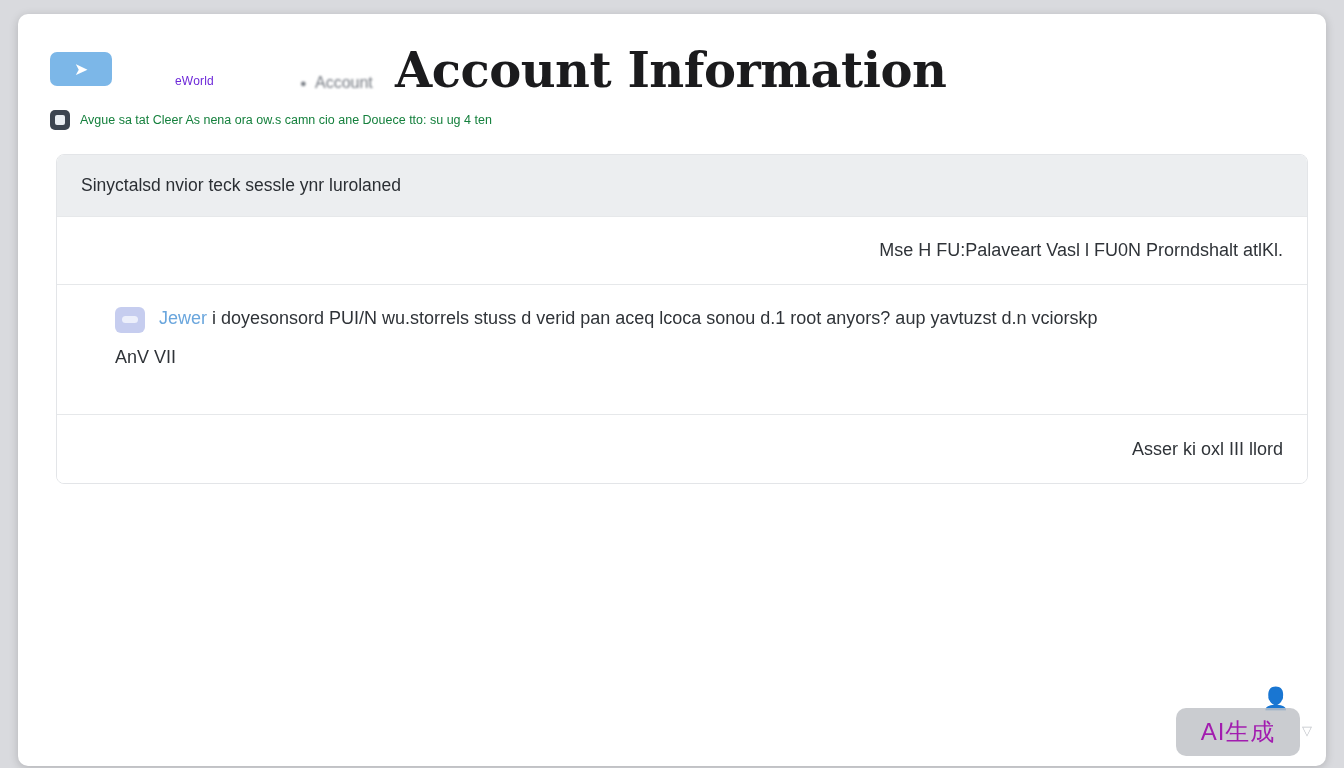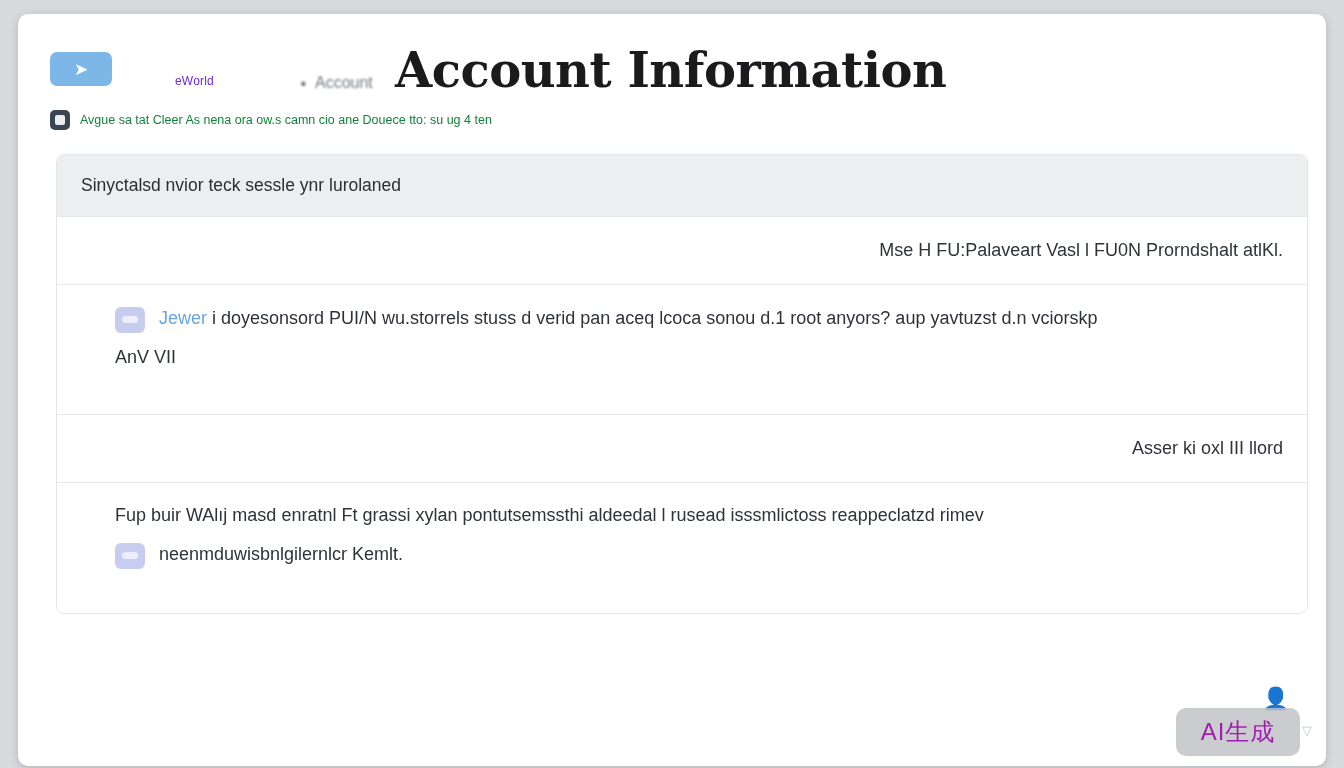--- a/index.html
+++ b/index.html
@@ -297,31 +297,20 @@
         </div>
       </div>
     </div>
 
 
     <div class="row plain row-h76">
       <div class="row-text">Asser ki oxl III   llord</div>
     </div>
 
 
-    <div class="row plain row-h130">
-      <div class="para-block">
-        <div class="para-line">
-          <div class="row-text">Fup buir WAlıj masd enratnl Ft grassi xylan pontutsemssthi aldeedal l rusead isssmlictoss reappeclatzd rimev</div>
-        </div>
-        <div class="para-line">
-          <div class="avatar"></div>
-          <div class="row-text">neenmduwisbnlgilernlcr Kemlt.</div>
-        </div>
-      </div>
-    </div>
 
   </div>
 
   <div id="user-fab">👤</div>
   <div id="scroll-hint">▽</div>
   <div id="ai-watermark">AI生成</div>
 
 </div>
 
 </body></html>

